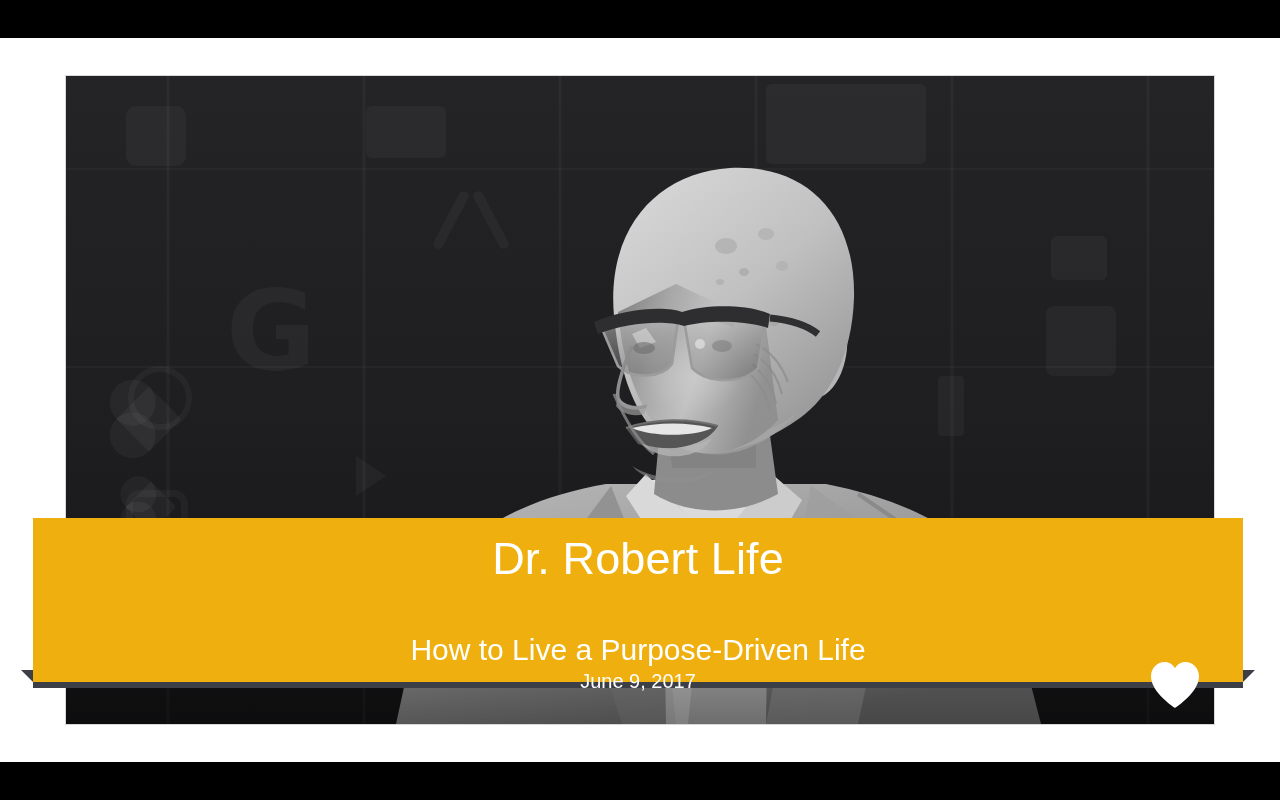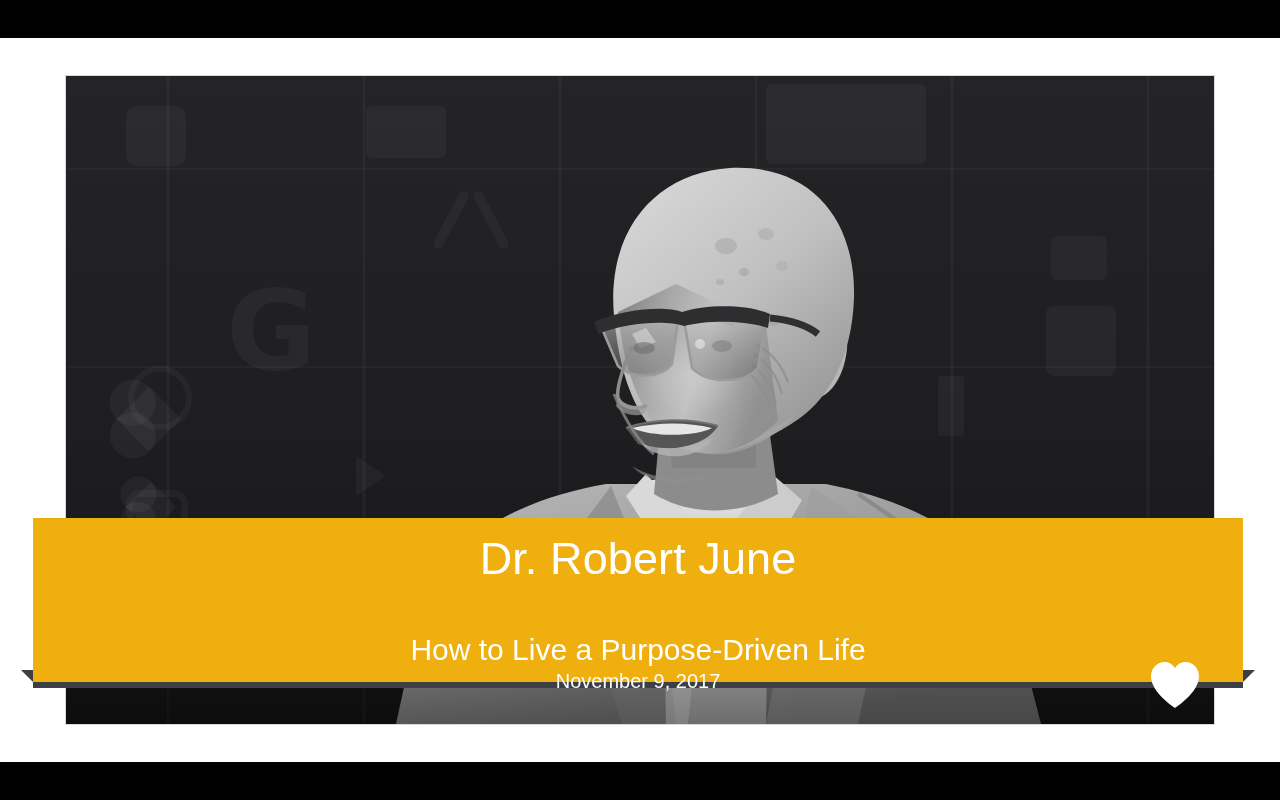--- a/index.html
+++ b/index.html
@@ -361,23 +361,23 @@
                 background:linear-gradient(to bottom, rgba(0,0,0,0) 0%, rgba(0,0,0,0.35) 100%);"></div>
   </div>
 
   <div class="ribbon-shadow">
     <div class="bar"></div>
     <div class="tail tail-left"></div>
     <div class="tail tail-right"></div>
   </div>
 
   <div class="banner">
-    <div class="banner-title">Dr. Robert June</div>
+    <div class="banner-title">Dr. Robert Life</div>
     <div class="banner-subtitle">How to Live a Purpose-Driven Life</div>
-    <div class="banner-date">November 9, 2017</div>
+    <div class="banner-date">June 9, 2017</div>
 
     <div class="fav-button">
       <svg width="52" height="50" viewBox="0 0 52 50">
         <path d="M26 48 C26 48 2 32.5 2 16.5 C2 7.6 8.6 2 15.6 2 C20.3 2 24 4.6 26 8.2
                  C28 4.6 31.7 2 36.4 2 C43.4 2 50 7.6 50 16.5 C50 32.5 26 48 26 48 Z" fill="#ffffff"></path>
       </svg>
     </div>
   </div>
 
 </div>

